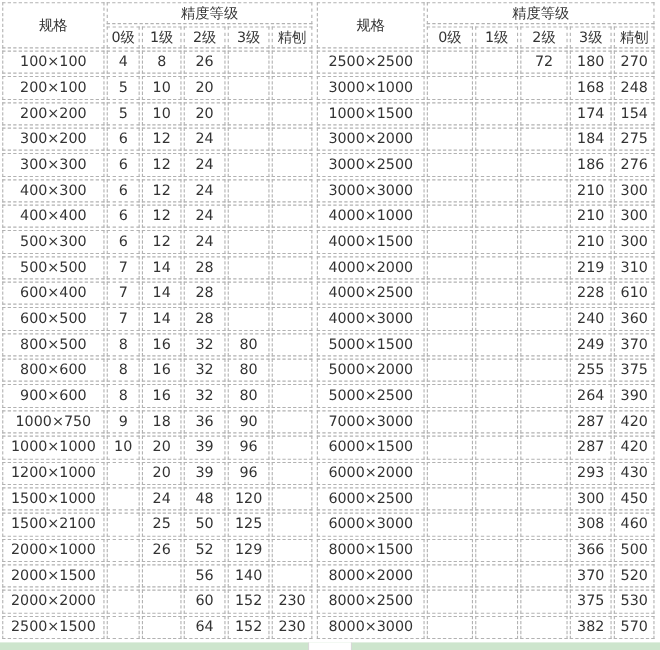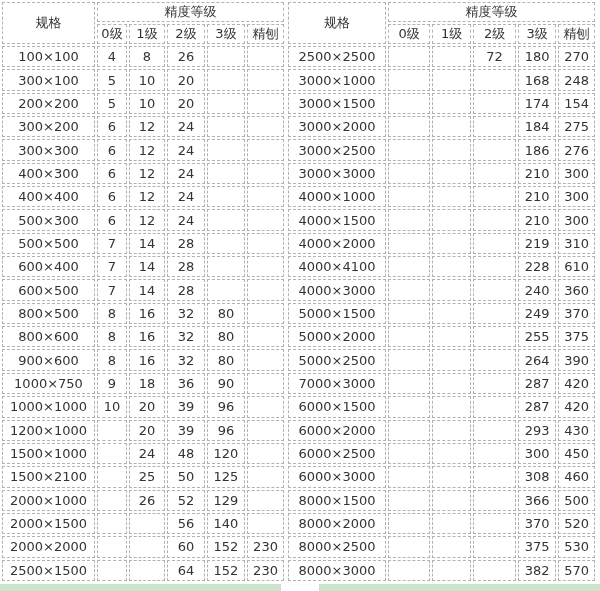--- a/index.html
+++ b/index.html
@@ -84,21 +84,21 @@
       <tbody>
           <tr>
             <td>100×100</td>
             <td>4</td>
             <td>8</td>
             <td>26</td>
             <td></td>
             <td></td>
           </tr>
           <tr>
-            <td>300×100</td>
+            <td>200×100</td>
             <td>5</td>
             <td>10</td>
             <td>20</td>
             <td></td>
             <td></td>
           </tr>
           <tr>
             <td>200×200</td>
             <td>5</td>
             <td>10</td>
@@ -302,21 +302,21 @@
           </tr>
           <tr>
             <td>3000×1000</td>
             <td></td>
             <td></td>
             <td></td>
             <td>168</td>
             <td>248</td>
           </tr>
           <tr>
-            <td>3000×1500</td>
+            <td>1000×1500</td>
             <td></td>
             <td></td>
             <td></td>
             <td>174</td>
             <td>154</td>
           </tr>
           <tr>
             <td>3000×2000</td>
             <td></td>
             <td></td>
@@ -358,21 +358,21 @@
           </tr>
           <tr>
             <td>4000×2000</td>
             <td></td>
             <td></td>
             <td></td>
             <td>219</td>
             <td>310</td>
           </tr>
           <tr>
-            <td>4000×4100</td>
+            <td>4000×2500</td>
             <td></td>
             <td></td>
             <td></td>
             <td>228</td>
             <td>610</td>
           </tr>
           <tr>
             <td>4000×3000</td>
             <td></td>
             <td></td>

